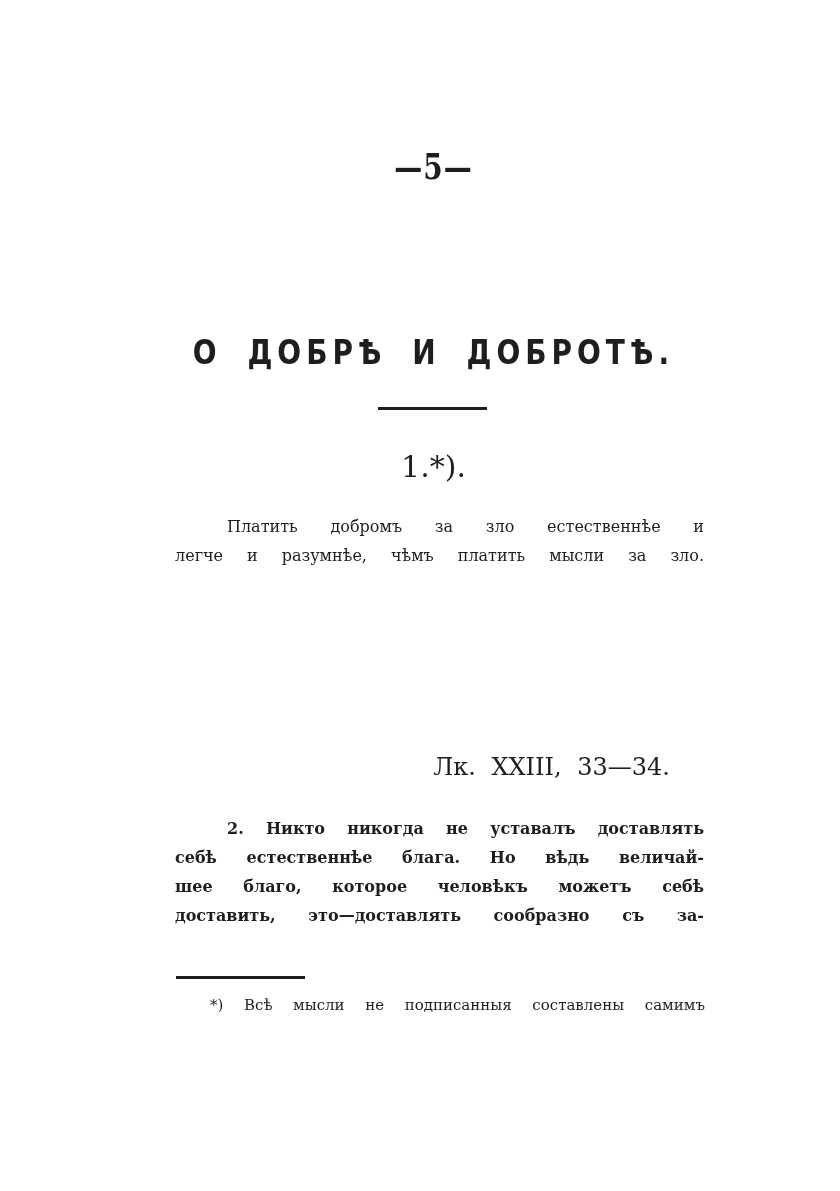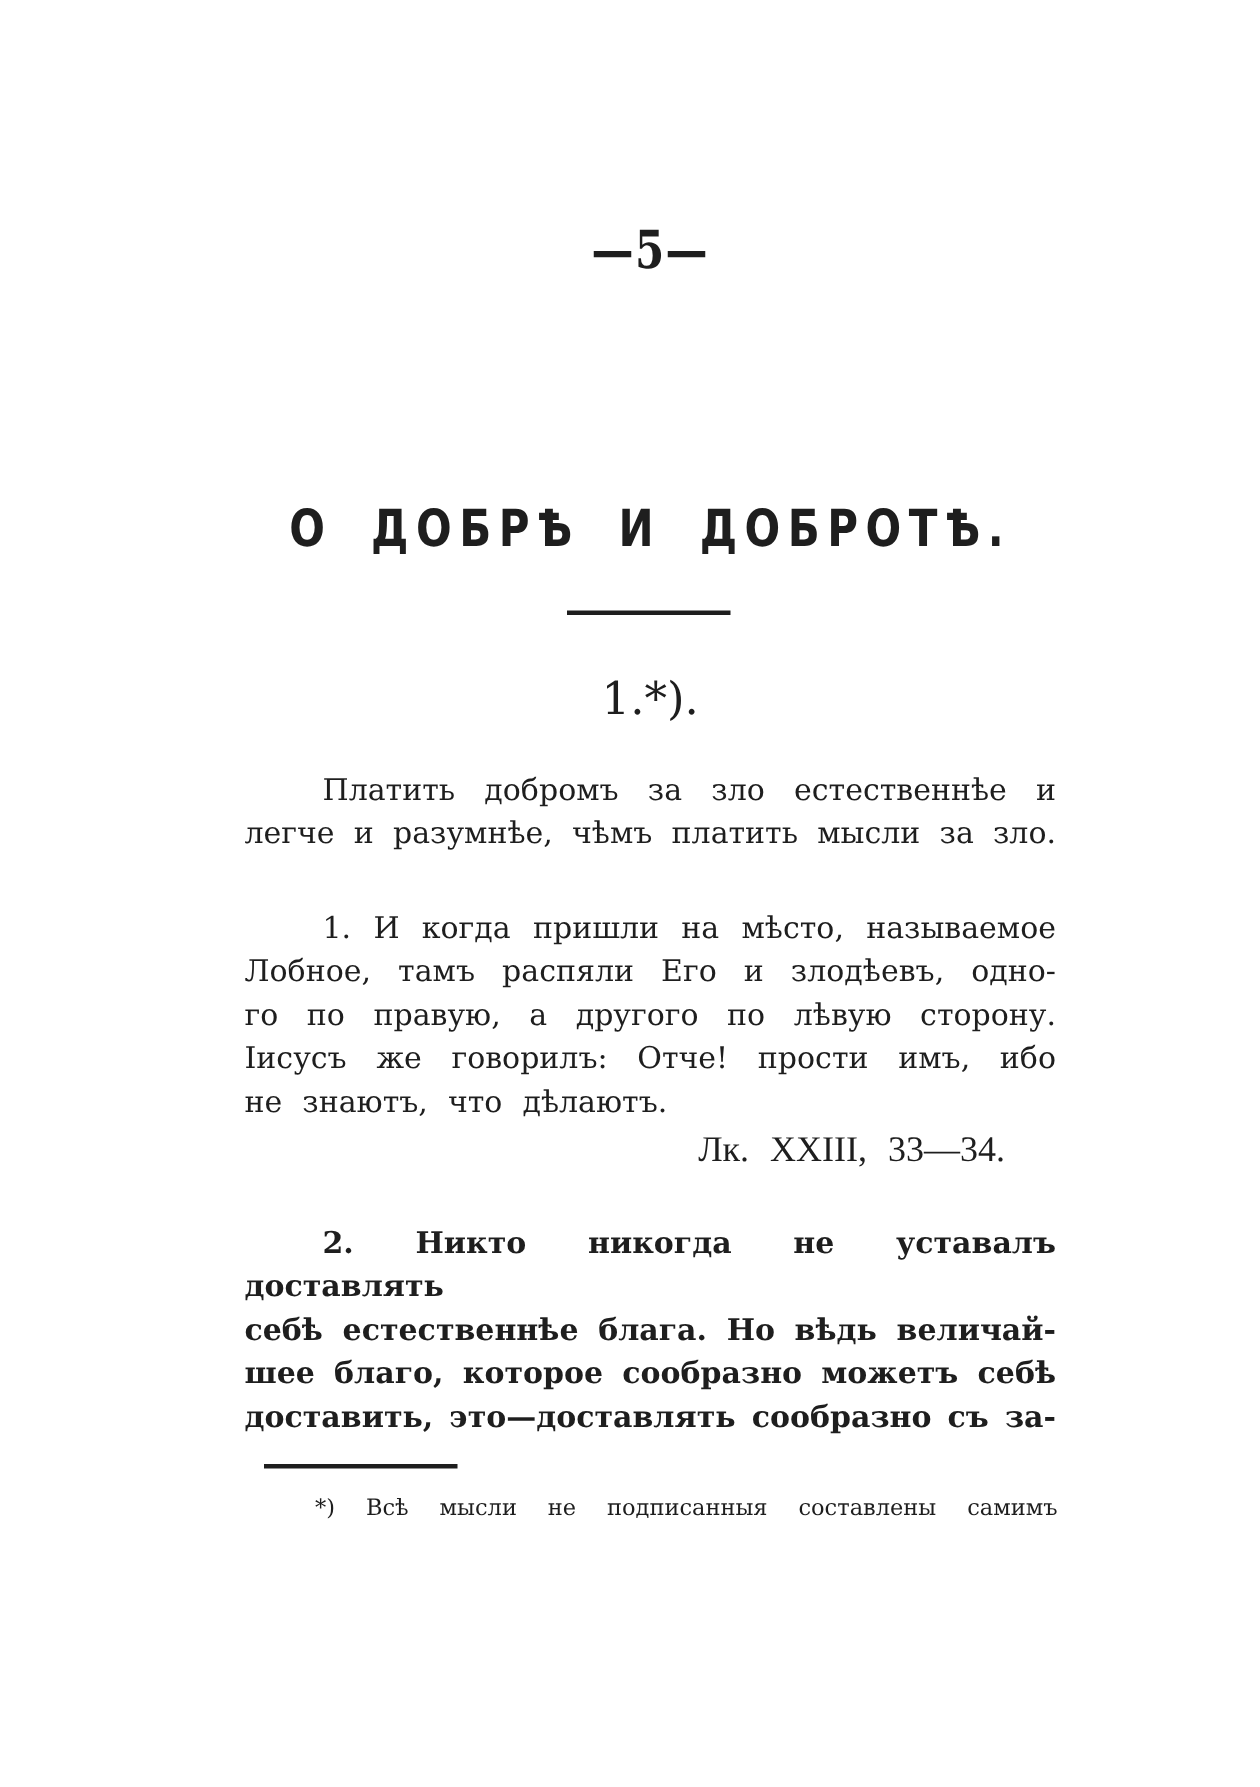--- a/index.html
+++ b/index.html
@@ -69,46 +69,46 @@
     top: 0;
     width: 541px;
     height: 100%;
   }
   .para {
     position: absolute;
     left: 0;
     width: 100%;
   }
   .ln {
-    font-size: 20px;
+    font-size: 16px;
     line-height: 29px;
     text-align: justify;
     text-align-last: left;
     word-spacing: 3px;
+    margin-left: 12px;
   }
   .ln.just { text-align-last: justify; }
   .ln.ind  { text-indent: 52px; }
   .ln.wide { word-spacing: 7px; }
 
   .intro  { top: 512px; }
   .verse1 { top: 604px; }
   .verse2 { top: 814px; font-weight: bold; }
 
   .reference {
     position: absolute;
     top: 753px;
     left: 0;
     width: 100%;
     box-sizing: border-box;
     padding-right: 34px;
     font-size: 24px;
     line-height: 29px;
     text-align: right;
     word-spacing: 8px;
-    font-family: Liberation Serif, serif;
   }
 
   
   .footnote-rule {
     position: absolute;
     left: 176px;
     top: 976px;
     width: 129px;
     height: 3px;
     background: #1e1e1e;
@@ -143,34 +143,27 @@
 
   <div class="section-heading">1.*).</div>
 
   <div class="column">
 
     <div class="para intro">
       <div class="ln just ind">Платить добромъ за зло естественнѣе и</div>
       <div class="ln just">легче и разумнѣе, чѣмъ платить мысли за зло.</div>
     </div>
 
-    <div class="para verse1">
-      <div class="ln just ind">1. И когда пришли на мѣсто, называемое</div>
-      <div class="ln just">Лобное, тамъ распяли Его и злодѣевъ, одно-</div>
-      <div class="ln just">го по правую, а другого по лѣвую сторону.</div>
-      <div class="ln just">Іисусъ же говорилъ: Отче! прости имъ, ибо</div>
-      <div class="ln wide">не знаютъ, что дѣлаютъ.</div>
-    </div>
 
     <div class="reference">Лк. XXIII, 33—34.</div>
 
     <div class="para verse2">
       <div class="ln just ind">2. Никто никогда не уставалъ доставлять</div>
       <div class="ln just">себѣ естественнѣе блага. Но вѣдь величай-</div>
-      <div class="ln just">шее благо, которое сообразно можетъ себѣ</div>
+      <div class="ln just">шее благо, которое человѣкъ можетъ себѣ</div>
       <div class="ln just">доставить, это—доставлять сообразно съ за-</div>
     </div>
 
   </div>
 
   <div class="footnote-rule"></div>
 
   <div class="footnote">
     <div class="fn-ln just fn-ind">*) Всѣ мысли не подписанныя составлены самимъ</div>
   </div>

